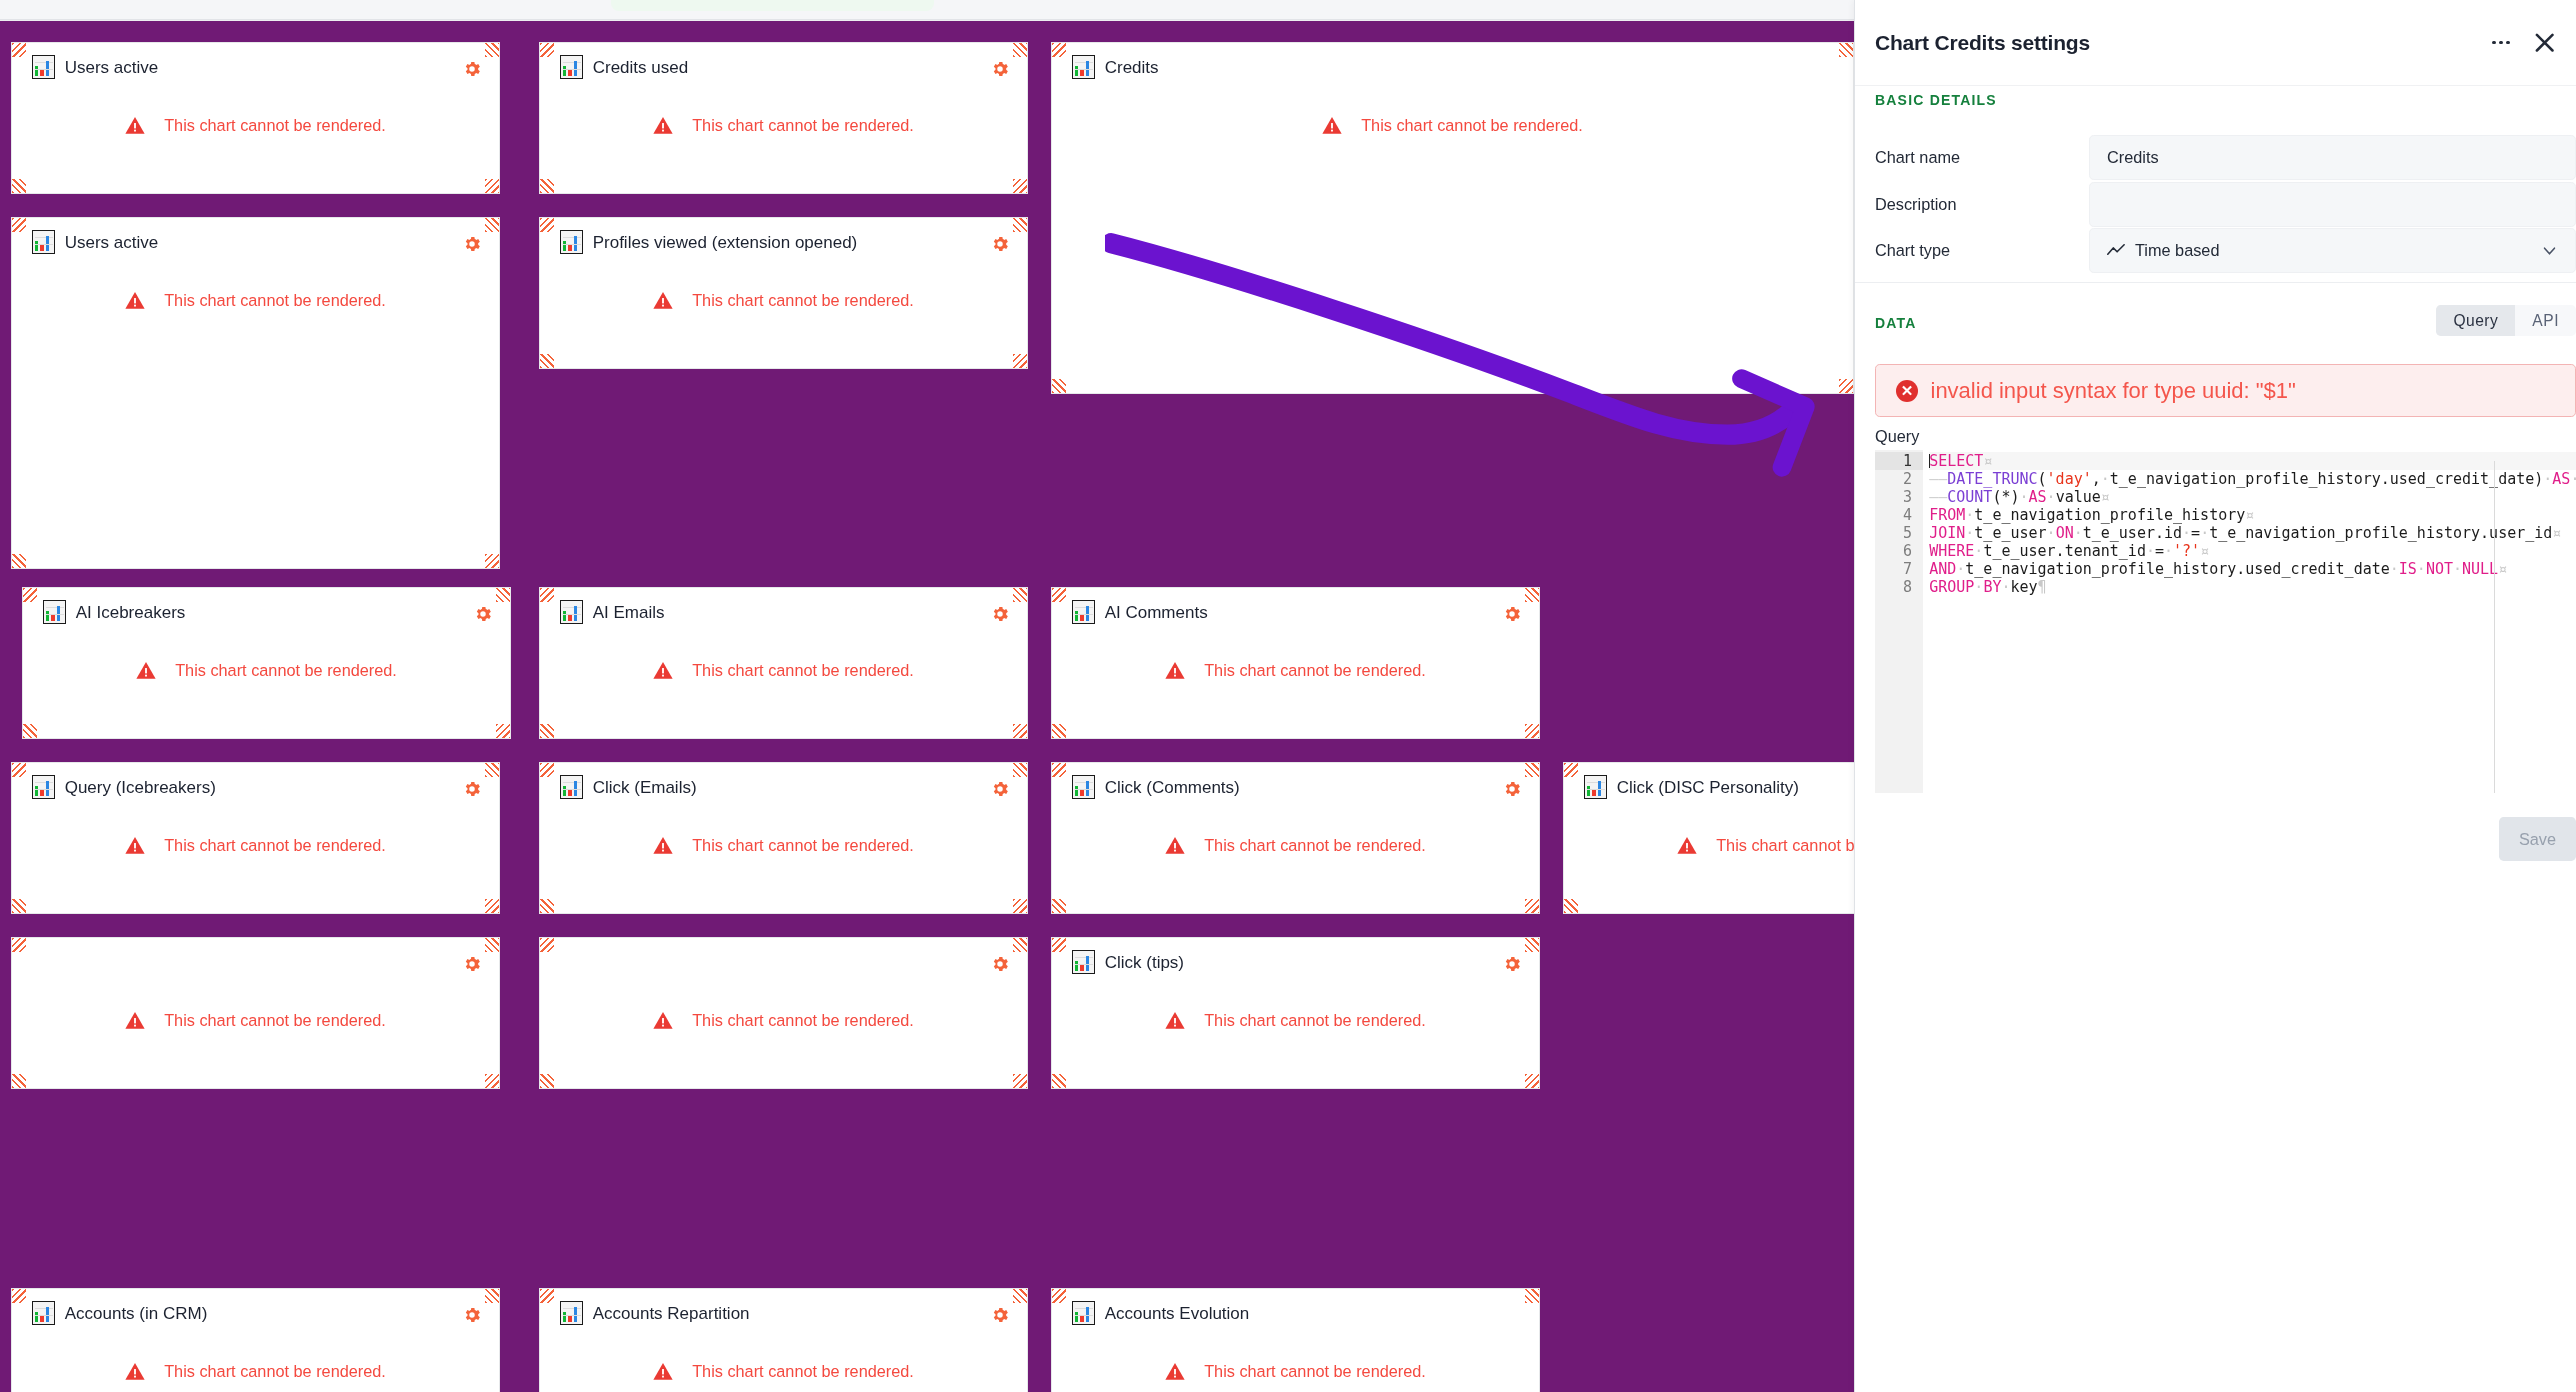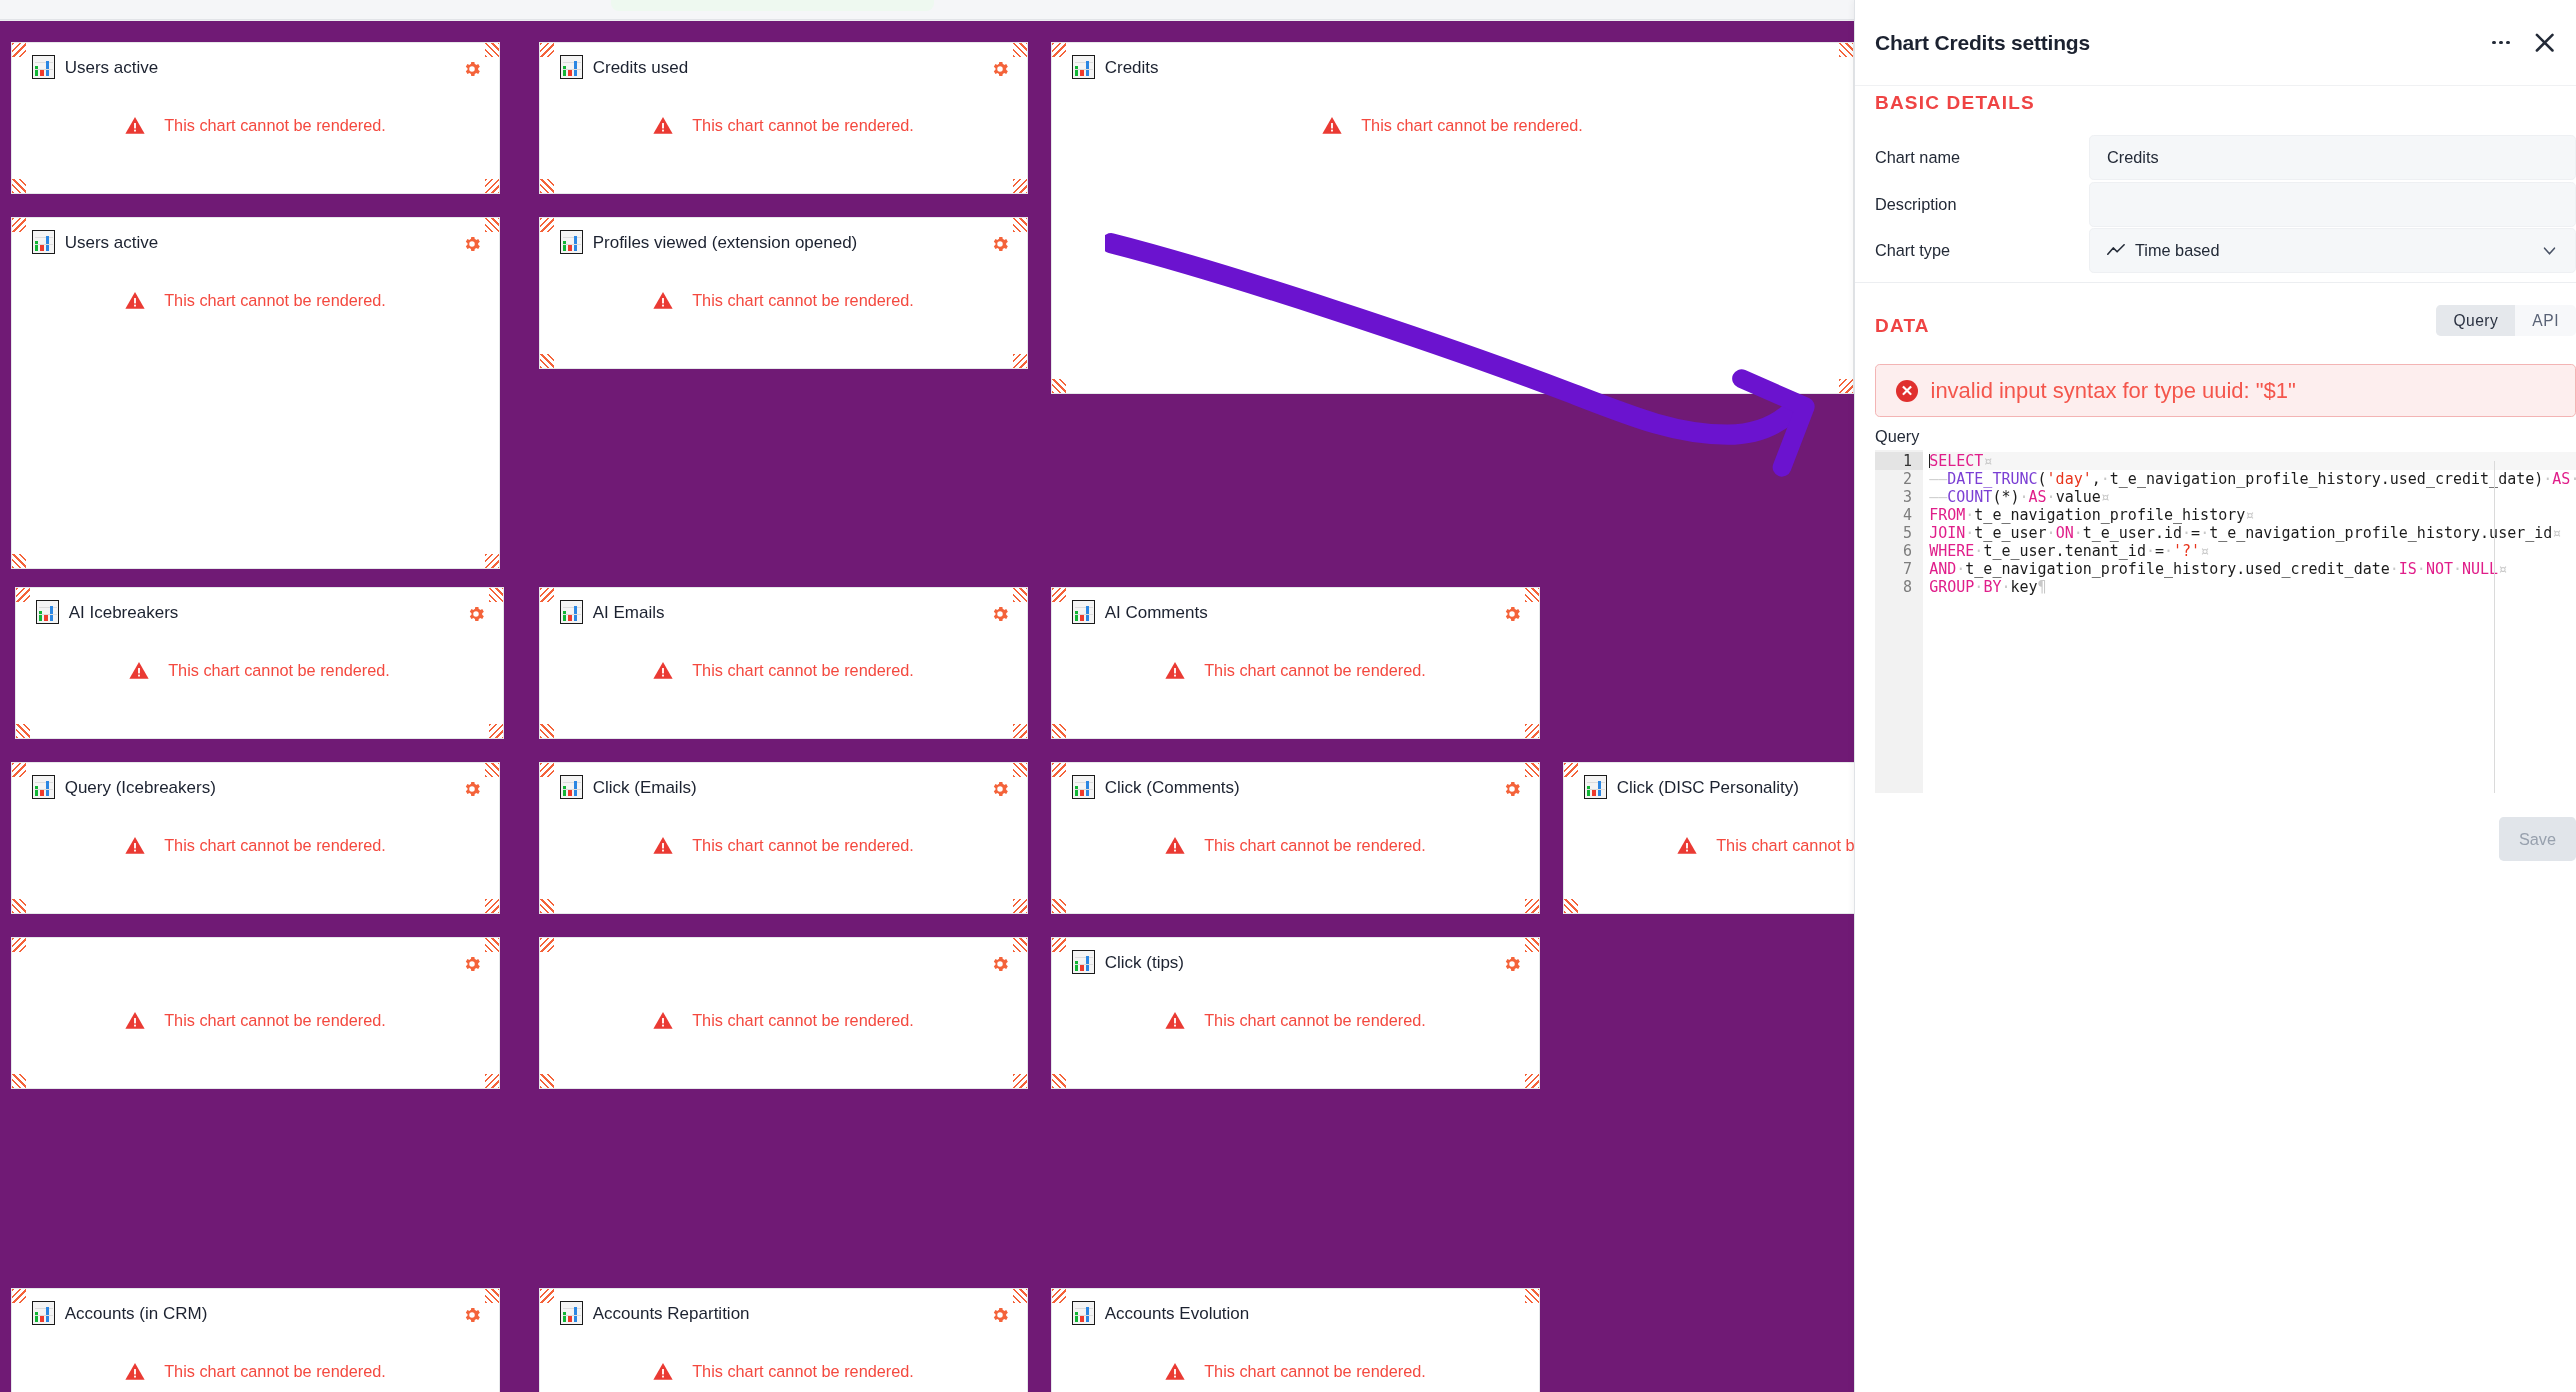--- a/index.html
+++ b/index.html
@@ -104,21 +104,21 @@
     border-bottom: 0.8px solid #f0f1f3;
   }
   #panel-title { font-size: 21px; font-weight: bold; color: #1c2230; letter-spacing: -0.2px; }
   .hdr-actions { margin-left: auto; display: flex; align-items: center; gap: 20px; }
   .dots-icon { width: 23.4px; height: 23.4px; display: flex; align-items: center; justify-content: center; gap: 3.1px; }
   .dots-icon b { width: 3.9px; height: 3.9px; border-radius: 50%; background: #232a37; display: block; }
   .x-icon { width: 23.4px; height: 23.4px; color: #232a37; }
 
   .section-label {
     position: absolute; left: 20px;
-    font-size: 19px; letter-spacing: 1.2px; color: #ef4444; font-weight: bold;
+    font-size: 14px; letter-spacing: 1.2px; color: #15803d; font-weight: bold;
   }
   #basic-details-label { top: 92px; }
 
   .field-row { position: absolute; left: 20px; right: 0; height: 47px; display: flex; align-items: center; }
   .field-label { width: 214px; font-size: 16.3px; color: #232a37; }
   .field-input {
     flex: 1; height: 45px; background: #f5f7f9; border: 0.8px solid #eef0f3; border-radius: 4.7px;
     display: flex; align-items: center; padding: 0 17px;
     font-size: 16.3px; color: #232a37;
   }
@@ -337,21 +337,21 @@
         <div class="err-row">
           <svg class="warn-tri" viewBox="0 0 26 24">
             <path fill="#ea3a33" d="M13 1 L25.5 23 L0.5 23 Z"></path>
             <rect x="11.8" y="9" width="2.4" height="7" fill="#ffffff"></rect>
             <rect x="11.8" y="17.6" width="2.4" height="2.4" fill="#ffffff"></rect>
           </svg>
           <span class="err-text">This chart cannot be rendered.</span>
         </div>
       </div>
     </div>
-    <div class="card" style="left: 15px; top: 566px; width: 489px; height: 152px; text-decoration: underline;">
+    <div class="card" style="left: 22px; top: 566px; width: 489px; height: 152px; text-decoration: underline;">
       <div class="hatch tl"></div>
       <div class="hatch tr"></div>
       <div class="hatch bl"></div>
       <div class="hatch br"></div>
       <div class="card-head">
         <span class="chart-glyph">
           <i class="g1"></i>
           <i class="g2"></i>
           <i class="g3"></i>
         </span>

